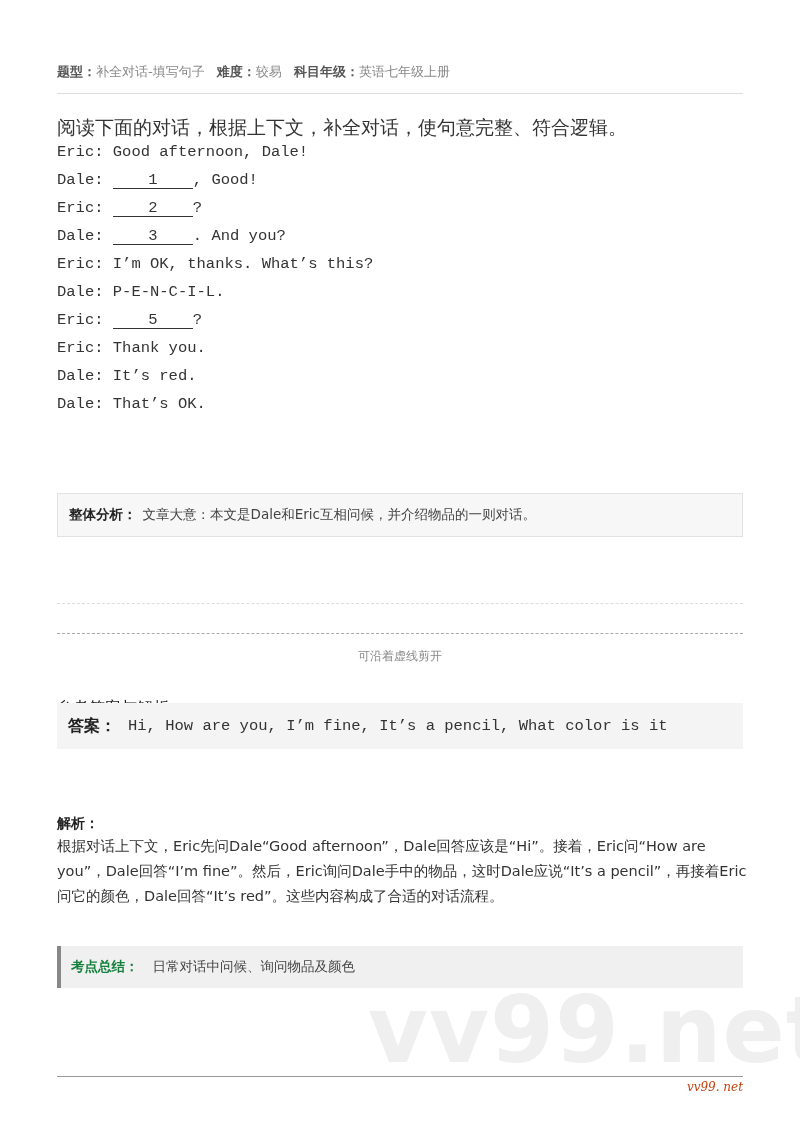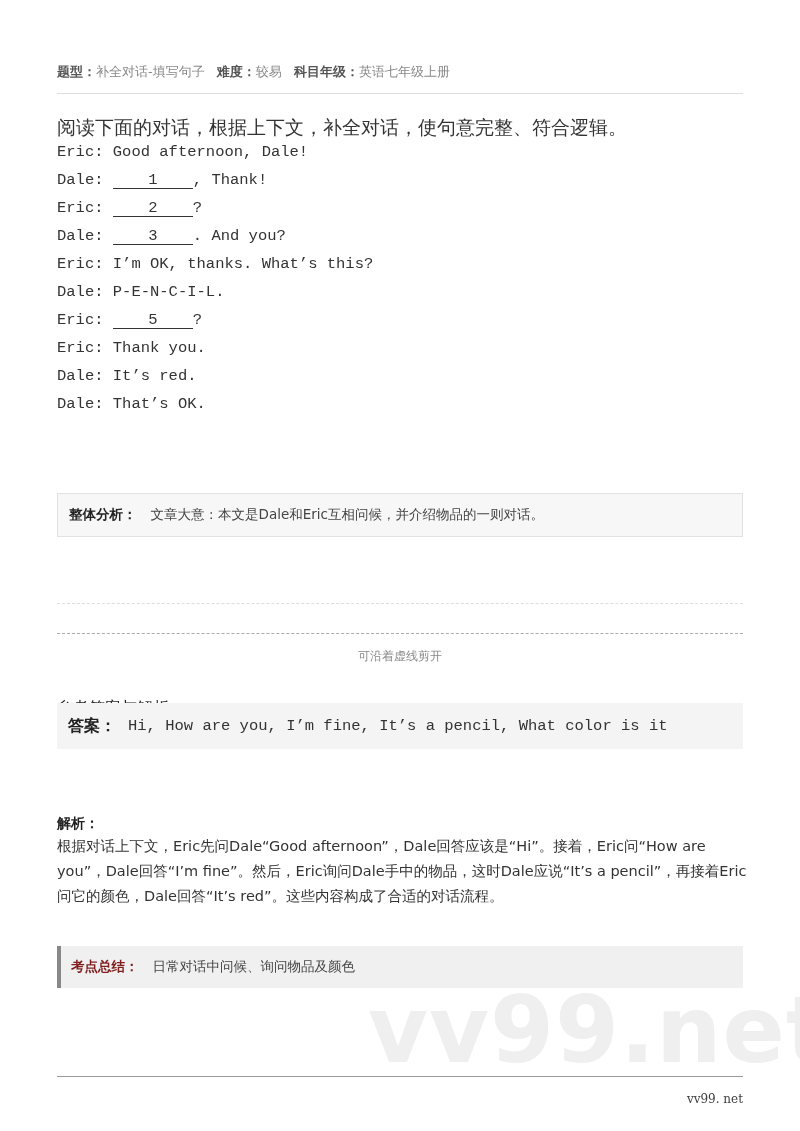--- a/index.html
+++ b/index.html
@@ -43,21 +43,21 @@
     border-bottom: 1px solid #333; line-height: 16px;
   }
 
   
   .analysis-box {
     position: absolute; top: 493px; left: 0; width: 686px; height: 44px;
     background: #f7f7f7; border: 1px solid #e2e2e2;
     display: flex; align-items: center; padding-left: 11px;
     font-size: 13.5px; font-family: "DejaVu Sans", sans-serif; color: #444;
   }
-  .analysis-box .lbl { font-weight: bold; color: #222; margin-right: 14px; }
+  .analysis-box .lbl { font-weight: bold; color: #222; margin-right: 6px; }
 
   
   .dash1 {
     position: absolute; top: 603px; left: 0; width: 686px;
     border-top: 1px dashed #ddd;
   }
   .dash2 {
     position: absolute; top: 633px; left: 0; width: 686px;
     border-top: 1.5px dashed #aaa;
   }
@@ -100,58 +100,58 @@
     font-size: 14.5px; line-height: 25px; color: #333;
     font-family: "DejaVu Sans", sans-serif;
   }
 
   .summary-box {
     position: absolute; top: 946px; left: 0; width: 686px; height: 42px;
     background: #f0f0f0; border-left: 4px solid #888;
     display: flex; align-items: center; padding-left: 10px;
     font-size: 13.5px; font-family: "DejaVu Sans", sans-serif; color: #444;
   }
-  .summary-box .lbl { font-weight: bold; color: #7f1d1d; margin-right: 14px; }
+  .summary-box .lbl { font-weight: bold; color: #15803d; margin-right: 14px; }
 
   .watermark {
     position: absolute; top: 985px; left: 368px;
     font-family: "DejaVu Sans", sans-serif; font-weight: bold;
     font-size: 92px; color: #efefef; letter-spacing: 1px;
     line-height: 1;
   }
 
   .footer-rule {
     position: absolute; top: 1076px; left: 0; width: 686px;
     border-top: 1px solid #999;
   }
   .footer-site {
     position: absolute; top: 1080px; right: 0;
-    font-family: "DejaVu Serif", serif; 
-    font-size: 12px; color: #404040; margin-top: 12px;
+    font-family: "DejaVu Serif", serif; font-style: italic;
+    font-size: 12px; color: #c2410c;
   }
 </style>
 </head>
 <body>
 
 <div class="watermark">vv99.net</div>
 
 <div class="page">
 
   <div class="meta">
     <span class="k">题型：</span><span class="v">补全对话-填写句子</span>
     <span class="k">难度：</span><span class="v">较易</span>
     <span class="k">科目年级：</span><span class="v">英语七年级上册</span>
   </div>
   <div class="meta-rule"></div>
 
   <div class="instruction">阅读下面的对话，根据上下文，补全对话，使句意完整、符合逻辑。</div>
 
   <div class="dialogue" id="dialogue">
       <div class="line"><span>Eric: </span><span>Good afternoon, Dale!</span><span></span></div>
-      <div class="line"><span>Dale: </span><span></span><span class="blank">1</span><span>, Thank!</span></div>
+      <div class="line"><span>Dale: </span><span></span><span class="blank">1</span><span>, Good!</span></div>
       <div class="line"><span>Eric: </span><span></span><span class="blank">2</span><span>?</span></div>
       <div class="line"><span>Dale: </span><span></span><span class="blank">3</span><span>. And you?</span></div>
       <div class="line"><span>Eric: </span><span>I’m OK, thanks. What’s this?</span><span></span></div>
       <div class="line"><span>Dale: </span><span>P-E-N-C-I-L.</span><span></span></div>
       <div class="line"><span>Eric: </span><span></span><span class="blank">5</span><span>?</span></div>
       <div class="line"><span>Eric: </span><span>Thank you.</span><span></span></div>
       <div class="line"><span>Dale: </span><span>It’s red.</span><span></span></div>
       <div class="line"><span>Dale: </span><span>That’s OK.</span><span></span></div>
     </div>
 

